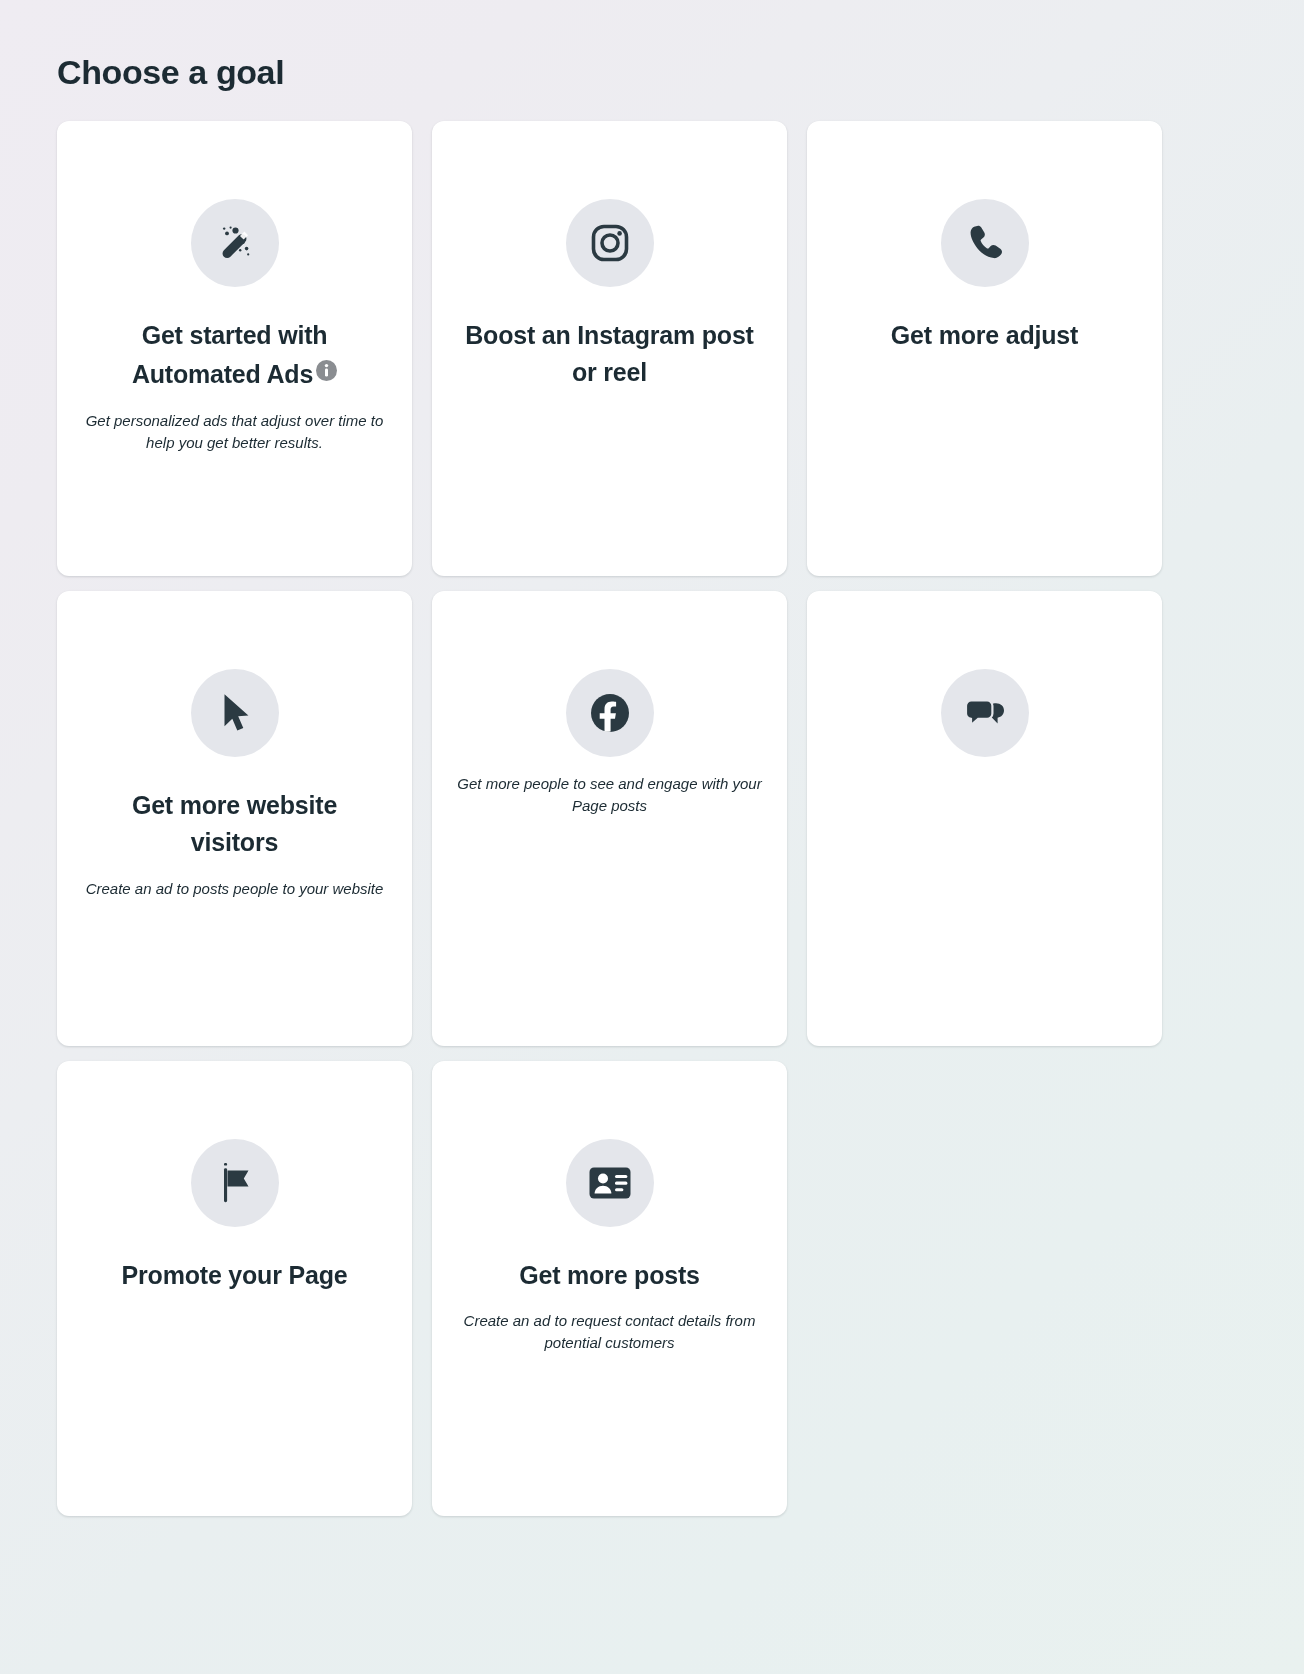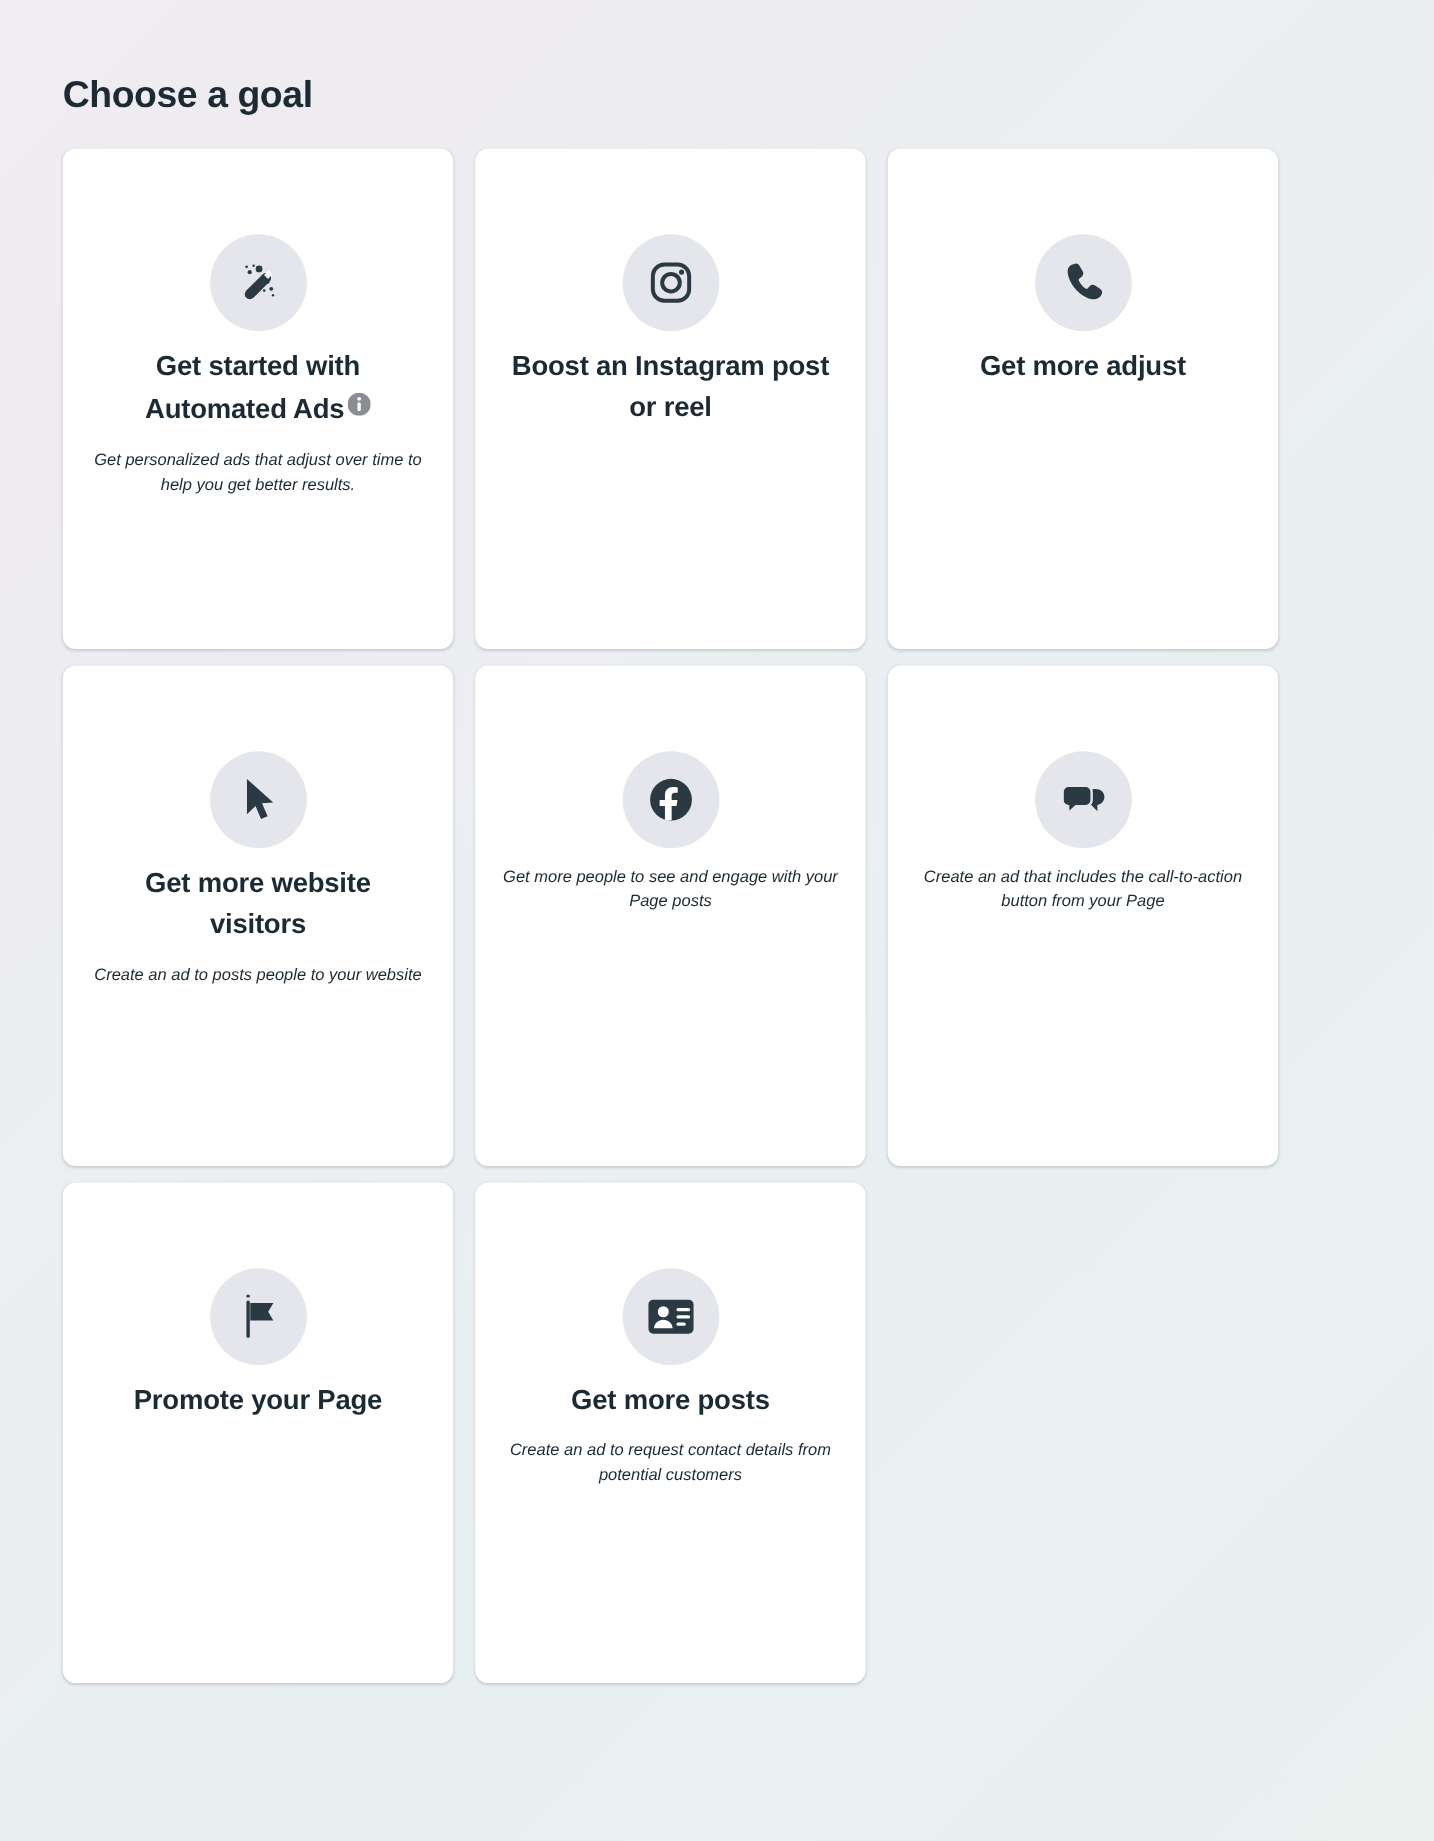--- a/index.html
+++ b/index.html
@@ -28,21 +28,21 @@
     height: 1674px;
     padding: 0 57px;
     position: relative;
   }
 
   .page-title {
     font-size: 34px;
     font-weight: bold;
     letter-spacing: -0.4px;
     color: #1c2b33;
-    padding-top: 66px;
+    padding-top: 52px;
     padding-bottom: 0;
     line-height: 1.2;
   }
 
   .goal-grid {
     display: grid;
     grid-template-columns: repeat(3, 355px);
     grid-auto-rows: 455px;
     column-gap: 20px;
     row-gap: 15px;
@@ -78,21 +78,21 @@
     display: block;
   }
 
   .goal-card-title {
     font-size: 25px;
     font-weight: bold;
     line-height: 1.5;
     letter-spacing: -0.2px;
     text-align: center;
     color: #1c2b33;
-    margin-top: 14px;
+    margin-top: 30px;
     max-width: 290px;
   }
 
   .info-badge {
     display: inline-block;
     vertical-align: 2px;
     margin-left: 3px;
   }
 
   .goal-card-desc {
@@ -191,21 +191,20 @@
       <div class="goal-card-desc">Get more people to see and engage with your Page posts</div>
     </div>
 
     <div class="goal-card">
       <div class="goal-card-icon-wrap">
         <svg width="44" height="42" viewBox="0 0 44 42" aria-hidden="true">
           <path d="M26.5 16.5 C26.5 13.0 29.4 11.2 33.0 11.2 C37.6 11.2 41.0 14.0 41.0 18.6 C41.0 22.3 38.3 25.2 34.6 25.8 L34.6 31.6 L29.3 26.0 C27.6 24.6 26.5 22.7 26.5 16.5 Z" fill="#2b3a42"></path>
           <path d="M3.0 13.8 C3.0 10.8 5.4 8.4 8.4 8.4 L24.0 8.4 C27.0 8.4 29.4 10.8 29.4 13.8 L29.4 21.5 C29.4 24.5 27.0 26.9 24.0 26.9 L15.2 26.9 L8.0 33.2 L8.0 26.8 C5.2 26.2 3.0 24.1 3.0 21.5 Z" fill="#2b3a42" stroke="#e4e6eb" stroke-width="2.2"></path>
         </svg>
       </div>
-      <div class="goal-card-desc">Create an ad that includes the call-to-action button from your Page</div>
     </div>
 
     <div class="goal-card">
       <div class="goal-card-icon-wrap">
         <svg width="38" height="44" viewBox="0 0 38 44" aria-hidden="true">
           <rect x="8.0" y="2.0" width="3.1" height="2.6" rx="1.2" fill="#2b3a42"></rect>
           <rect x="8.0" y="7.2" width="3.1" height="34.0" rx="1.4" fill="#2b3a42"></rect>
           <path d="M11.5 9.5 L32.5 9.5 L27.8 17.5 L32.5 25.5 L11.5 25.5 Z" fill="#2b3a42"></path>
         </svg>
       </div>

